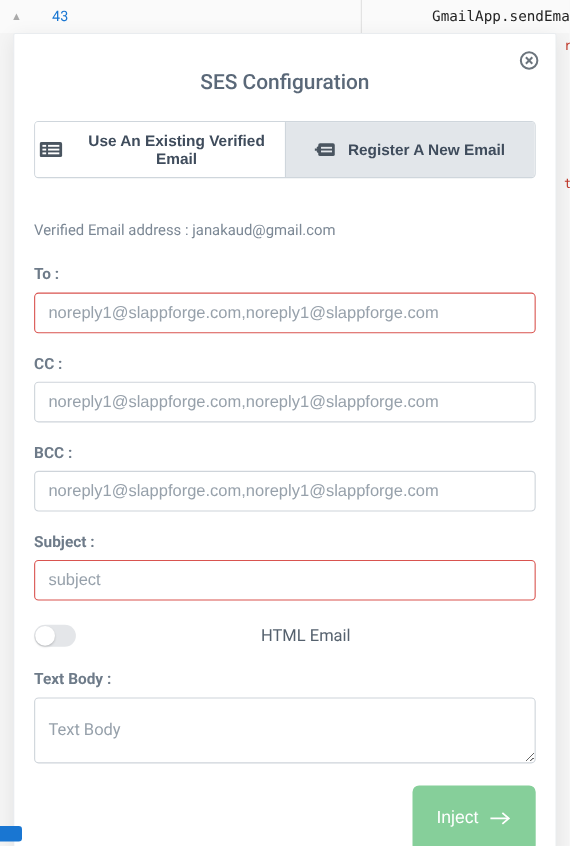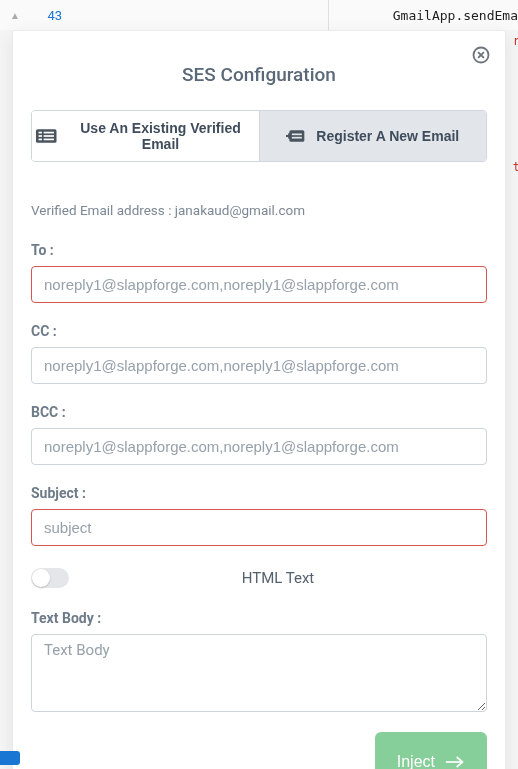--- a/index.html
+++ b/index.html
@@ -150,28 +150,28 @@
     }
     .field-input::placeholder {
       color: #97a1ab;
       opacity: 1;
     }
     .field-input.error {
       border-color: #d9534f;
     }
     .textarea-input {
       width: 100%;
-      padding: 6px 12px;
+      padding: 19px 12px;
       font-size: 15px;
       color: #495057;
       border: 1px solid #ced4da;
       border-radius: 4px;
       outline: none;
       resize: both;
-      height: 78px;
+      height: 60px;
       margin-bottom: 20px;
       font-family: inherit;
     }
     .textarea-input::placeholder { color: #97a1ab; opacity:1; }
     .html-body-row {
       display: flex;
       align-items: center;
       margin-bottom: 20px;
       height: 24px;
     }
@@ -284,21 +284,21 @@
   <div class="field-label">BCC :</div>
   <input class="field-input" placeholder="noreply1@slappforge.com,noreply1@slappforge.com" style="">
 
   <div class="field-label">Subject :</div>
   <input class="field-input error" placeholder="subject" style="">
 
   <div class="html-body-row">
     <button class="toggle">
       <span class="toggle-knob"></span>
     </button>
-    <div class="html-body-label">HTML Text</div>
+    <div class="html-body-label">HTML Email</div>
   </div>
 
   <div class="field-label">Text Body :</div>
   <textarea class="textarea-input" placeholder="Text Body" style=""></textarea>
 
   <div class="btn-row">
     <button class="inject-btn">
       <span>Inject</span>
       <svg viewBox="0 0 24 14">
         <line x1="1" y1="7" x2="20" y2="7" stroke="#fff" stroke-width="2"></line>

